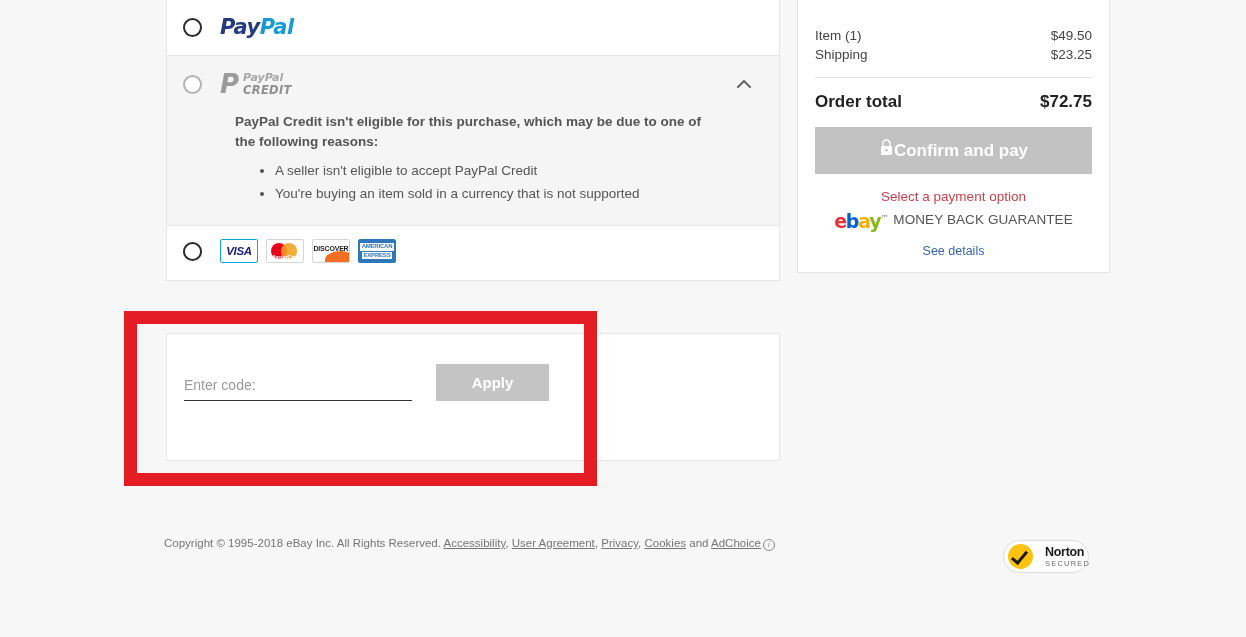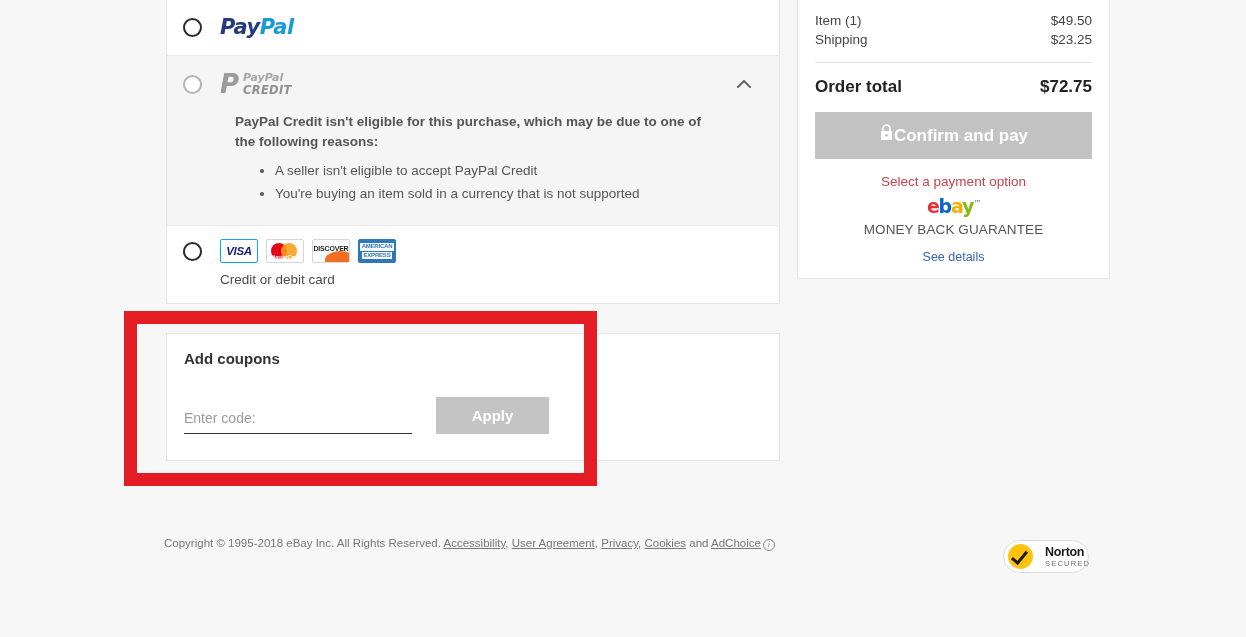--- a/index.html
+++ b/index.html
@@ -266,21 +266,21 @@
     box-sizing: border-box;
     padding: 0 17px 14px 17px;
   }
   .sum-line {
     display: flex;
     justify-content: space-between;
     font-size: 13.5px;
     color: #444;
     padding: 2px 0;
   }
-  .sum-line:first-child { padding-top: 14px; align-items: center; }
+  .sum-line:first-child { padding-top: 29px; align-items: center; }
   .sum-rule {
     border-top: 1px solid #e2e2e2;
     margin: 13px 0 0 0;
   }
   .sum-total {
     display: flex;
     justify-content: space-between;
     align-items: flex-end;
     font-size: 17px;
     font-weight: bold;
@@ -303,25 +303,24 @@
     font-family: "Liberation Sans", sans-serif;
   }
   .select-warn {
     text-align: center;
     color: #c7434e;
     font-size: 13.5px;
     margin-top: 15px;
   }
   .mbg-row {
     display: flex;
-    align-items: center;
+    align-items: flex-start;
     justify-content: center;
     margin-top: 8px;
     gap: 6px;
-    flex-direction: column;
   }
   .ebay-logo {
     font-family: "DejaVu Sans", sans-serif;
     font-weight: bold;
     font-size: 19px;
     letter-spacing: -1.2px;
     line-height: 1;
   }
   .eb-e { color: #e53238; }
   .eb-b { color: #0064d2; }
@@ -472,28 +471,26 @@
             <span class="card card-disc">
               <span class="disc-txt">DISCOVER</span>
               <span class="disc-swoosh"></span>
             </span>
             <span class="card card-amex">
               <span class="amex-l">AMERICAN</span>
               <span class="amex-l">EXPRESS</span>
             </span>
           </span>
         </div>
-        <div class="card-caption" style="margin-left:37px;">Credit or debit card</div>
       </div>
     </div>
 
   </div>
 
   <div class="coupon-panel">
-    <div class="coupon-title">Add coupons</div>
     <div class="coupon-form">
       <input class="coupon-input" type="text" placeholder="Enter code:" style="">
       <button class="apply-btn">Apply</button>
     </div>
   </div>
 
   <div class="red-box"></div>
 
   <div class="summary">
     <div class="sum-line">

